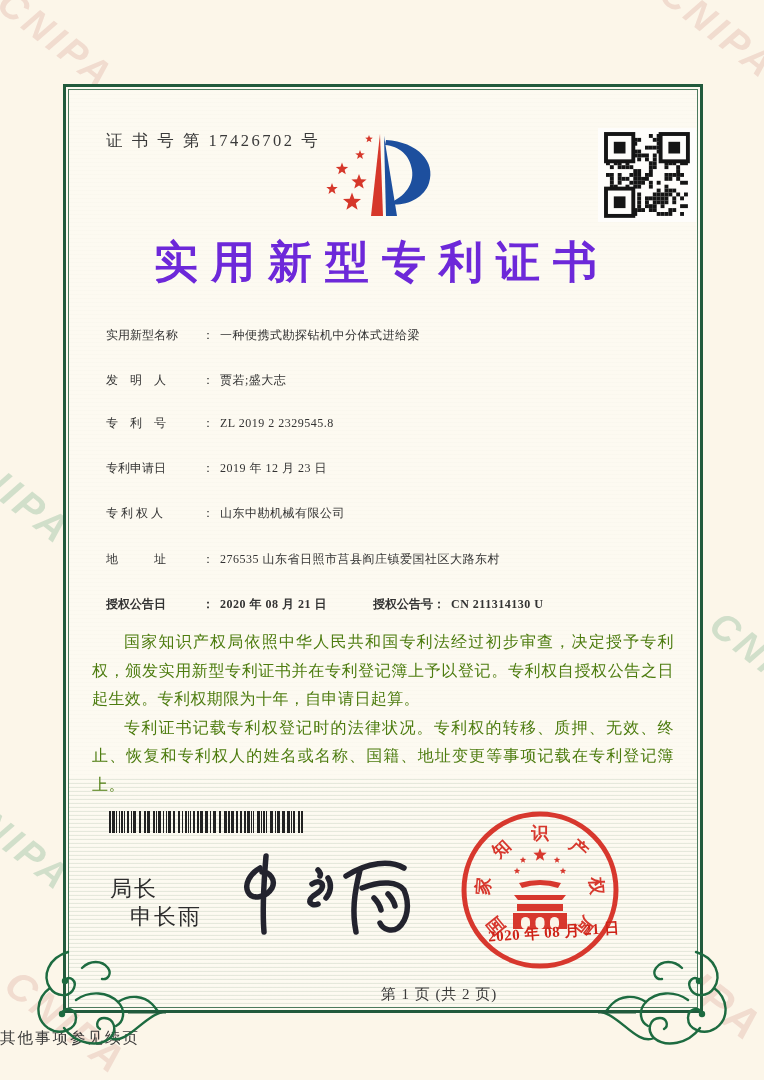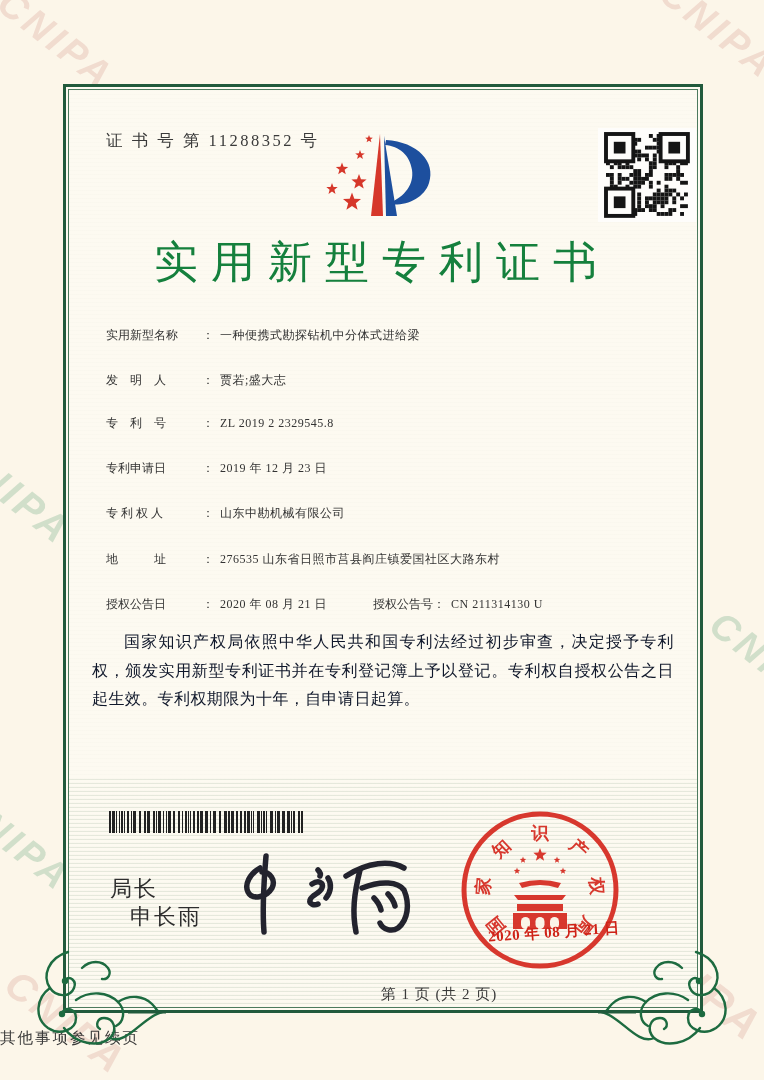--- a/index.html
+++ b/index.html
@@ -35,32 +35,32 @@
     font-weight:bold;font-style:italic;transform:rotate(38deg);
     letter-spacing:4px;pointer-events:none;white-space:nowrap;
   }
   .wm-pink{color:rgba(214,160,150,.30);}
   .wm-green{color:rgba(150,190,160,.42);}
   .wm-beige{color:rgba(196,184,158,.42);}
   
   .cert-no{position:absolute;left:106px;top:130px;font-size:16.5px;letter-spacing:2.5px;color:#3a3a3a;}
   .title{
     position:absolute;left:0;top:233px;width:764px;text-align:center;
-    font-size:44px;font-weight:normal;color:#15803d;letter-spacing:13px;
+    font-size:44px;font-weight:bold;color:#6d28d9;letter-spacing:13px;
   }
   
   .row{position:absolute;left:106px;font-size:12px;color:#333;white-space:nowrap;}
   .row .lab{display:inline-block;width:96px;vertical-align:top;}
   .row .col{display:inline-block;}
   .row .val{display:inline-block;margin-left:6px;letter-spacing:.5px;}
   .grant2{margin-left:46px;}
   
   .body-text{
     position:absolute;left:92px;top:628px;width:582px;
-    font-size:16px;line-height:28.5px;text-align:justify;letter-spacing:.4px;color:#0f172a;
+    font-size:16px;line-height:28.5px;text-align:justify;letter-spacing:.4px;color:#4d7c0f;
   }
   .body-text p{margin:0;text-indent:2em;}
   
   .director{position:absolute;left:110px;font-size:22px;color:#2e2e2e;letter-spacing:2px;}
   .page-no{position:absolute;left:63px;top:985px;width:752px;text-align:center;font-size:15px;color:#3a3a3a;letter-spacing:1px;}
   .note{position:absolute;left:0;top:1028px;width:622px;text-align:left;font-size:15.5px;color:#3a3a3a;letter-spacing:2px;}
   .seal-date{
     position:absolute;left:480px;top:923px;width:148px;text-align:center;
     color:#cf2318;font-size:15px;font-weight:600;letter-spacing:.5px;
     transform:rotate(-4deg);font-family:"Liberation Serif",serif;
@@ -78,21 +78,21 @@
 <span class="wm wm-green" style="left:-55px;top:820px;font-size:38px;">CNIPA</span>
 <span class="wm wm-pink" style="left:-5px;top:1000px;font-size:40px;">CNIPA</span>
 <span class="wm wm-pink" style="left:620px;top:960px;font-size:44px;">CNIPA</span>
 
 <div class="frame">
   <div class="frame-inner"></div>
   <div class="texture-full"></div>
   <div class="texture-bottom"></div>
 </div>
 
-<div class="cert-no">证 书 号 第 11288352 号</div>
+<div class="cert-no">证 书 号 第 17426702 号</div>
 
 <svg class="abs" style="left:326px;top:126px;" width="126" height="102" viewBox="0 0 126 102">
   <g id="logo-stars" fill="#d6372a">
       <polygon points="43.0,9.0 44.0,11.6 46.8,11.8 44.6,13.5 45.4,16.2 43.0,14.7 40.6,16.2 41.4,13.5 39.2,11.8 42.0,11.6"></polygon>
       <polygon points="34.0,24.0 35.2,27.3 38.8,27.5 36.0,29.6 36.9,33.0 34.0,31.1 31.1,33.0 32.0,29.6 29.2,27.5 32.8,27.3"></polygon>
       <polygon points="16.0,36.5 17.6,40.8 22.2,41.0 18.6,43.8 19.8,48.3 16.0,45.7 12.2,48.3 13.4,43.8 9.8,41.0 14.4,40.8"></polygon>
       <polygon points="33.0,48.0 35.0,53.3 40.6,53.5 36.2,57.0 37.7,62.5 33.0,59.4 28.3,62.5 29.8,57.0 25.4,53.5 31.0,53.3"></polygon>
       <polygon points="6.0,57.0 7.5,61.0 11.7,61.1 8.4,63.8 9.5,67.9 6.0,65.5 2.5,67.9 3.6,63.8 0.3,61.1 4.5,61.0"></polygon>
       <polygon points="26.0,66.5 28.3,72.8 35.0,73.1 29.8,77.2 31.6,83.7 26.0,80.0 20.4,83.7 22.2,77.2 17.0,73.1 23.7,72.8"></polygon>
     </g>
@@ -262,26 +262,27 @@
 </div>
 <div class="row" style="top:460px;">
   <span class="lab">专利申请日</span><span class="col">：</span><span class="val">2019 年 12 月 23 日</span>
 </div>
 <div class="row" style="top:505px;">
   <span class="lab">专 利 权 人</span><span class="col">：</span><span class="val">山东中勘机械有限公司</span>
 </div>
 <div class="row" style="top:551px;">
   <span class="lab">地　　　址</span><span class="col">：</span><span class="val">276535  山东省日照市莒县阎庄镇爱国社区大路东村</span>
 </div>
-<div class="row" style="top:596px;">
+<div class="row" style="top:596px;font-weight:bold;">
   <span class="lab">授权公告日</span><span class="col">：</span><span class="val">2020 年 08 月 21 日</span><span class="grant2">授权公告号</span><span class="col">：</span><span class="val">CN 211314130 U</span>
 </div>
 
 <div class="body-text">
   <p>国家知识产权局依照中华人民共和国专利法经过初步审查，决定授予专利权，颁发实用新型专利证书并在专利登记簿上予以登记。专利权自授权公告之日起生效。专利权期限为十年，自申请日起算。</p>
+  <p>专利证书记载专利权登记时的法律状况。专利权的转移、质押、无效、终止、恢复和专利权人的姓名或名称、国籍、地址变更等事项记载在专利登记簿上。</p>
 </div>
 
 <svg class="abs" style="left:109px;top:811px;" width="196" height="22" viewBox="0 0 196 22">
   <g id="barcode-bars" fill="#222">
       <rect x="0" y="0" width="2" height="22"></rect>
       <rect x="3" y="0" width="3" height="22"></rect>
       <rect x="7" y="0" width="1" height="22"></rect>
       <rect x="10" y="0" width="1" height="22"></rect>
       <rect x="12" y="0" width="2" height="22"></rect>
       <rect x="15" y="0" width="1" height="22"></rect>

